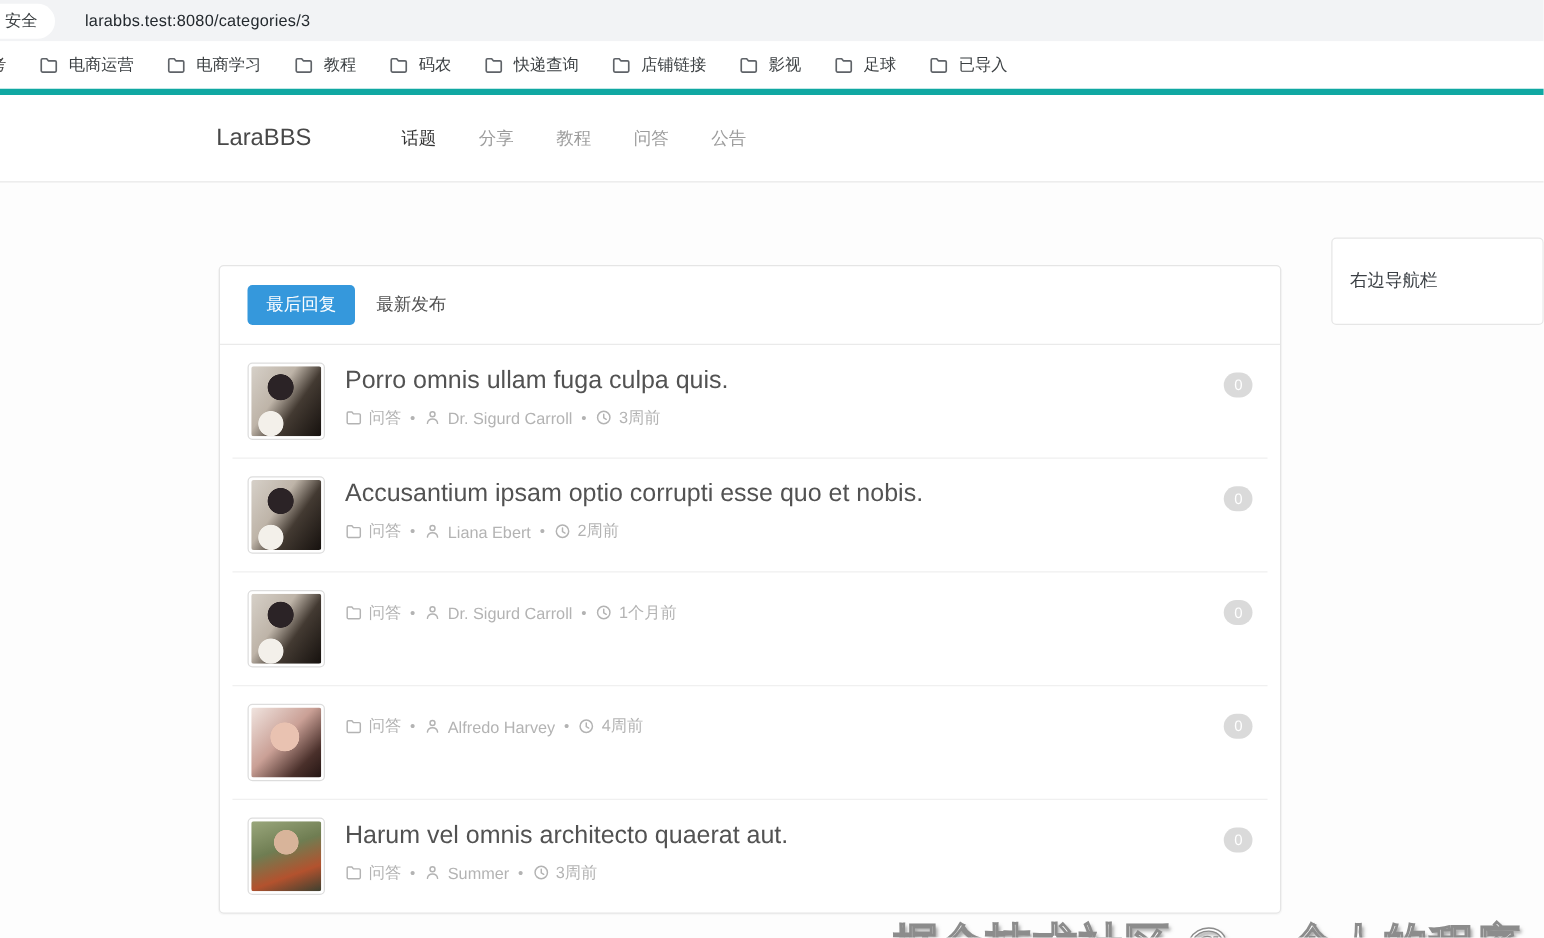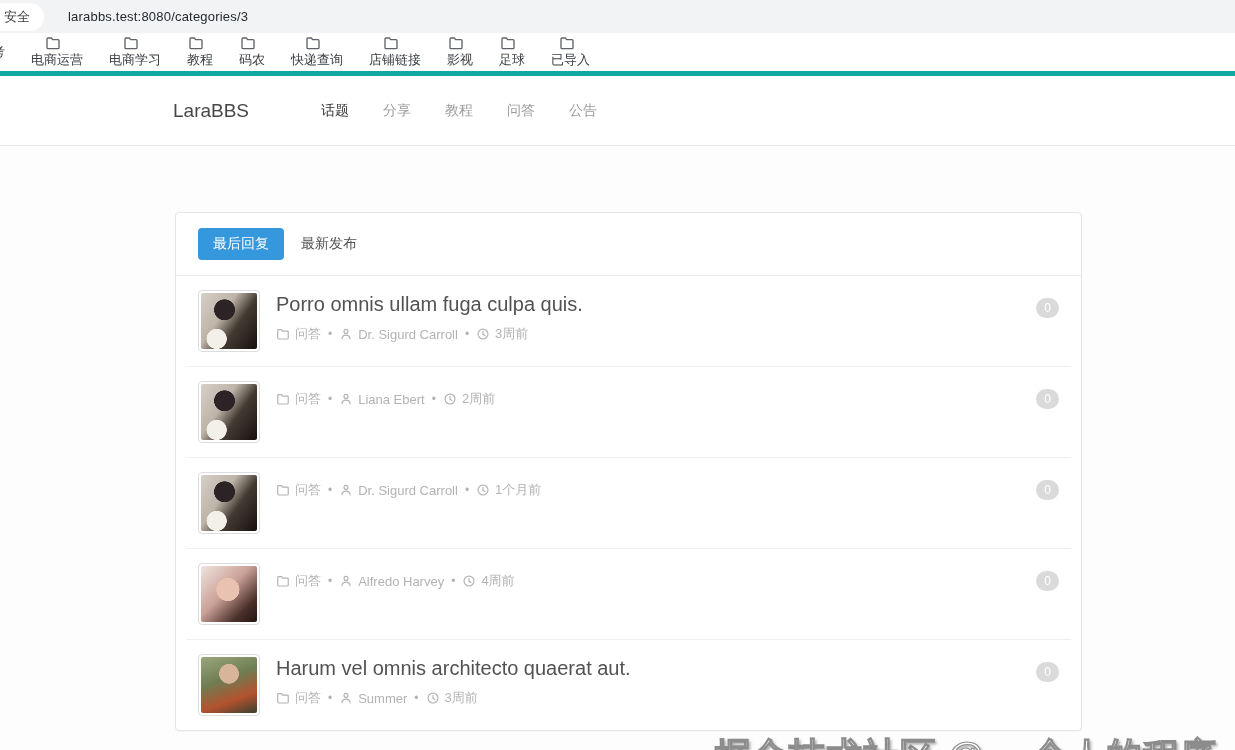--- a/index.html
+++ b/index.html
@@ -17,21 +17,21 @@
   .sec-pill {
     background:#fff; border-radius:14px; padding:5px 14px 5px 20px;
     margin-left:-16px; font-size:13px; color:#3c4043; white-space:nowrap;
   }
   .url-text { margin-left:24px; font-size:13px; color:#24292e; letter-spacing:.2px; }
 
   .bookmarks-bar {
     height:38px; background:#fff; display:flex; align-items:center; overflow:hidden;
   }
   .bm-partial { margin-left:-8px; font-size:13px; color:#444; }
-  .bm-item { display:flex; align-items:center; margin-left:26px; cursor:pointer; text-decoration:none;flex-direction:column; }
+  .bm-item { display:flex; align-items:center; margin-left:26px; cursor:pointer; text-decoration:none; }
   .bm-item .bm-ico { display:flex; margin-right:8px; }
   .bm-label { font-size:13px; color:#3c4043; white-space:nowrap; }
 
   .teal-bar { height:5px; }
 
   
   .navbar {
     height:70px; background:#fff; border-bottom:1px solid #e8e8e8;
     display:flex; align-items:center; padding-left:173px;gap:20px;
   }
@@ -263,20 +263,21 @@
         <span>3周前</span>
       </div>
     </div>
     <span class="reply-badge">0</span>
   </div>
           <div class="topic-row">
     <div class="avatar">
               <div class="av-img av-girl-cat-ears"></div>
             </div>
     <div class="topic-main">
+      <div class="topic-title">Accusantium ipsam optio corrupti esse quo et nobis.</div>
       <div class="topic-meta">
         <span class="m-ico">
           <svg width="14" height="14" viewBox="0 0 24 24" fill="none" stroke="#b3b3b3" stroke-width="2" stroke-linejoin="round">
             <path d="M3 7v12a1.5 1.5 0 0 0 1.5 1.5h15A1.5 1.5 0 0 0 21 19V8.5A1.5 1.5 0 0 0 19.5 7h-8l-2-2.5H4.5A1.5 1.5 0 0 0 3 6z"></path>
           </svg>
         </span>
         <span>问答</span>
         <span class="dot">•</span>
         <span class="m-ico">
           <svg width="14" height="14" viewBox="0 0 24 24" fill="none" stroke="#b3b3b3" stroke-width="2" stroke-linecap="round">
@@ -392,15 +393,20 @@
         <span>3周前</span>
       </div>
     </div>
     <span class="reply-badge">0</span>
   </div>
         </div>
     </div>
 
   </div>
 
+  <aside class="aside">
+    <div class="side-card">
+      <span>右边导航栏</span>
+    </div>
+  </aside>
 </div>
 
 <div class="watermark">掘金技术社区 @ 一个人的程序</div>
 
 </body></html>

